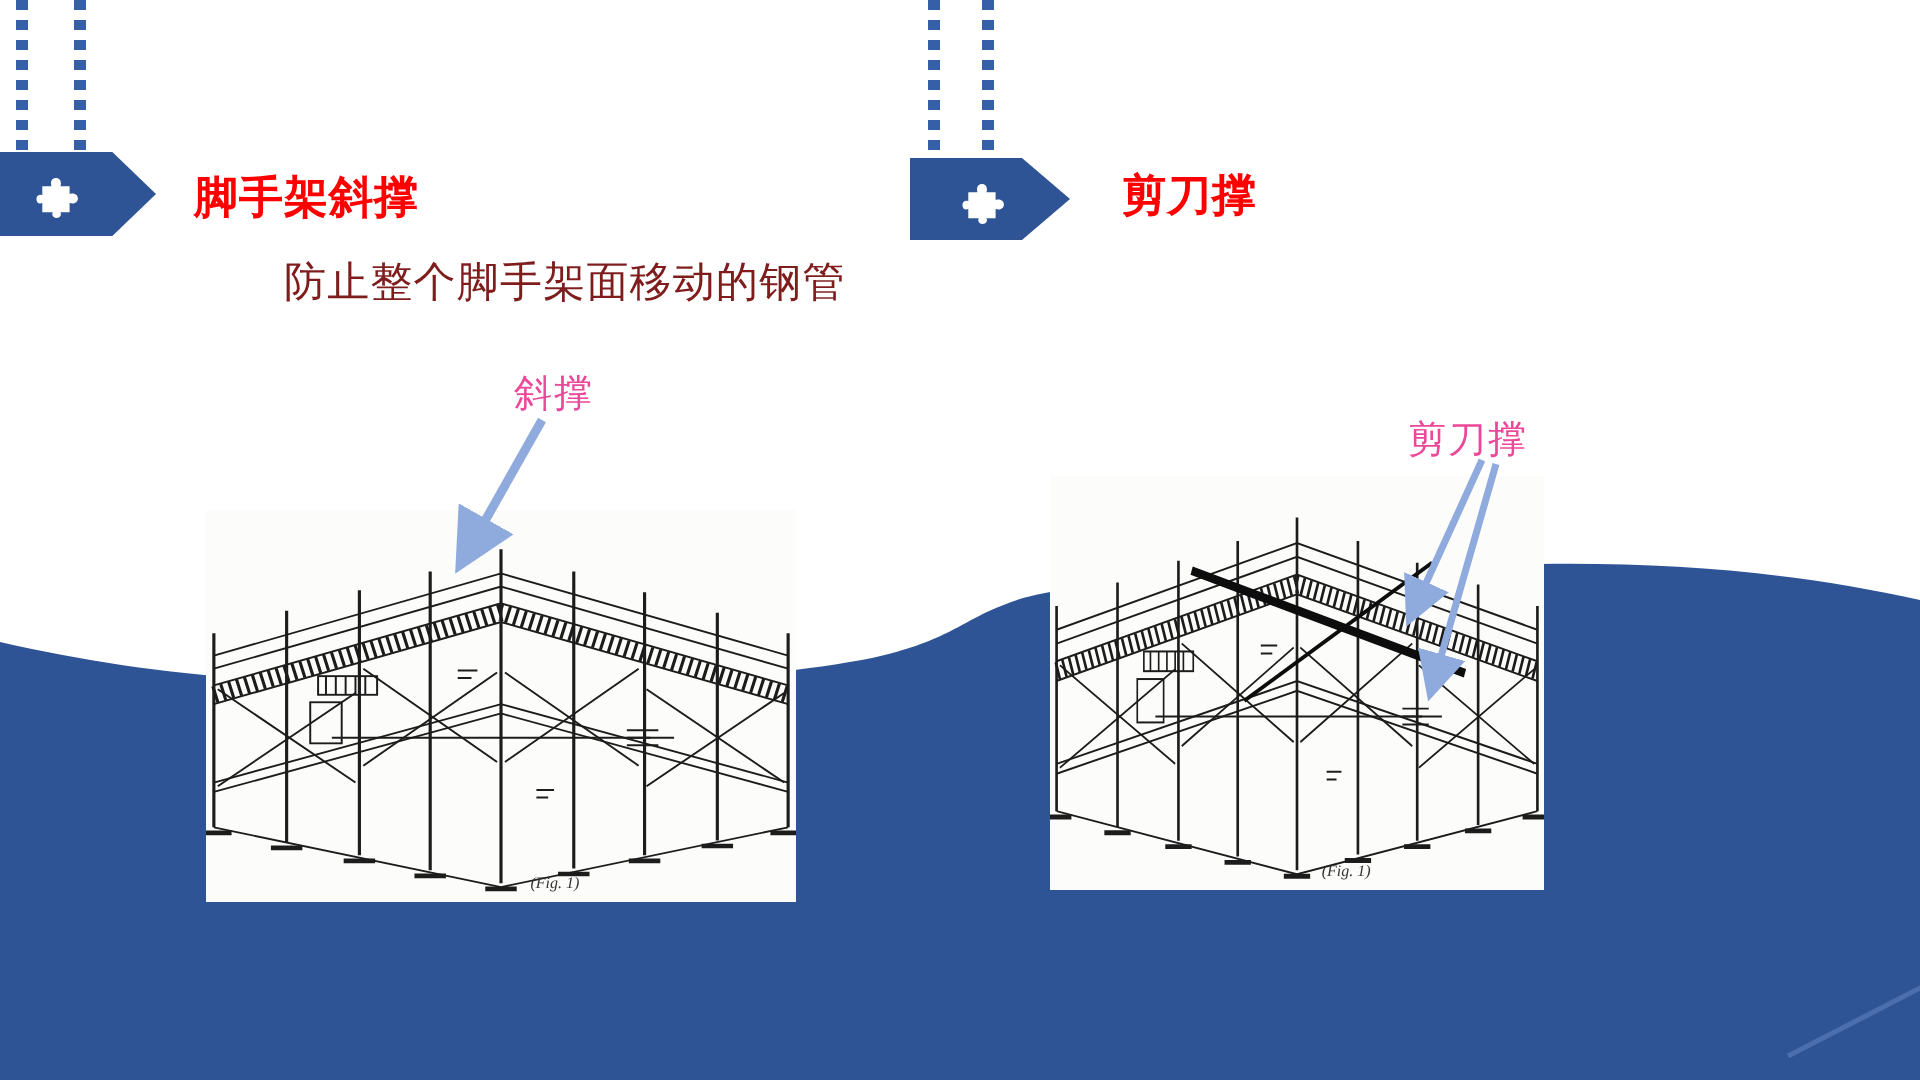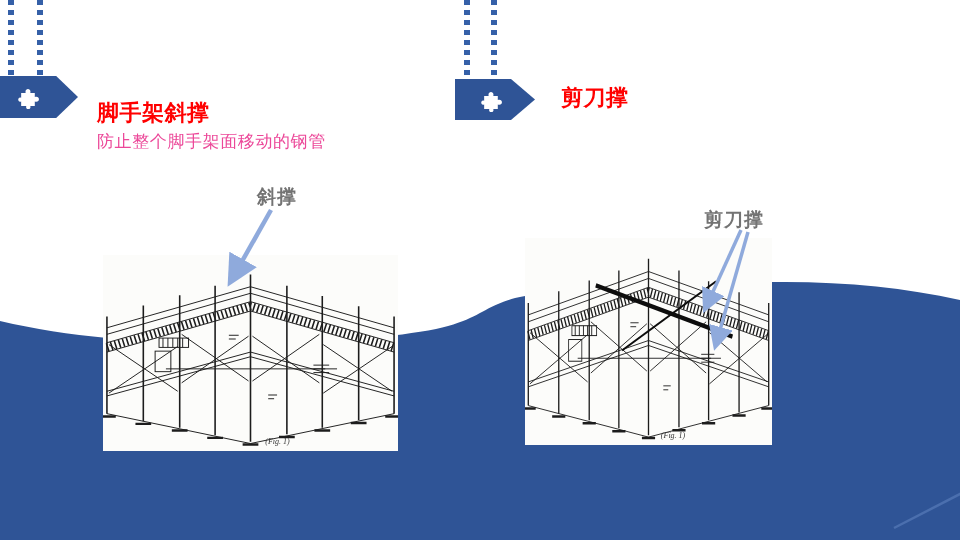--- a/index.html
+++ b/index.html
@@ -27,41 +27,42 @@
   .banner.right{left:455px;top:79px;width:80px;height:41px;
     clip-path:polygon(0 0,70% 0,100% 50%,70% 100%,0 100%);}
   .puzzle{position:absolute;width:26px;height:26px;}
   .banner.left .puzzle{left:14px;top:8px;}
   .banner.right .puzzle{left:22px;top:8px;}
   
   .title{
     position:absolute;color:#FF0000;font-weight:bold;font-size:22px;
     letter-spacing:0.5px;white-space:nowrap;line-height:24px;
   }
-  .title.left{left:97px;top:101px;}
+  .title.left{left:97px;top:87px;}
   .title.right{left:561px;top:86px;}
   .desc{
-    position:absolute;color:#ec4899;font-size:17px;letter-spacing:0.6px;
+    position:absolute;color:#7f1d1d;font-size:21px;letter-spacing:0.6px;
     line-height:29px;
+    margin-left:45px;
   }
   .desc.left{left:97px;top:127px;width:320px;}
   .desc.right{left:561px;top:126px;width:300px;}
   
   .figure{position:absolute;background:#fcfcfa;}
   .figure.left{left:103px;top:255px;width:295px;height:196px;}
   .figure.right{left:525px;top:238px;width:247px;height:207px;}
   .figure svg{position:absolute;left:0;top:0;width:100%;height:100%;}
   .fig-caption{
     position:absolute;left:55%;bottom:5px;color:#333;font-size:8px;
     font-style:italic;font-family:"Liberation Serif","DejaVu Serif",serif;
     white-space:nowrap;
   }
   
   .callout{
-    position:absolute;color:#737373;font-weight:bold;font-size:19px;
+    position:absolute;color:#ec4899;font-weight:normal;font-size:19px;
     letter-spacing:1px;white-space:nowrap;
   }
   .callout.left{left:257px;top:184px;}
   .callout.right{left:704px;top:207px;}
   .annot-svg{position:absolute;left:0;top:0;width:960px;height:540px;pointer-events:none;}
 </style>
 </head>
 <body>
 
 <div class="slide">

